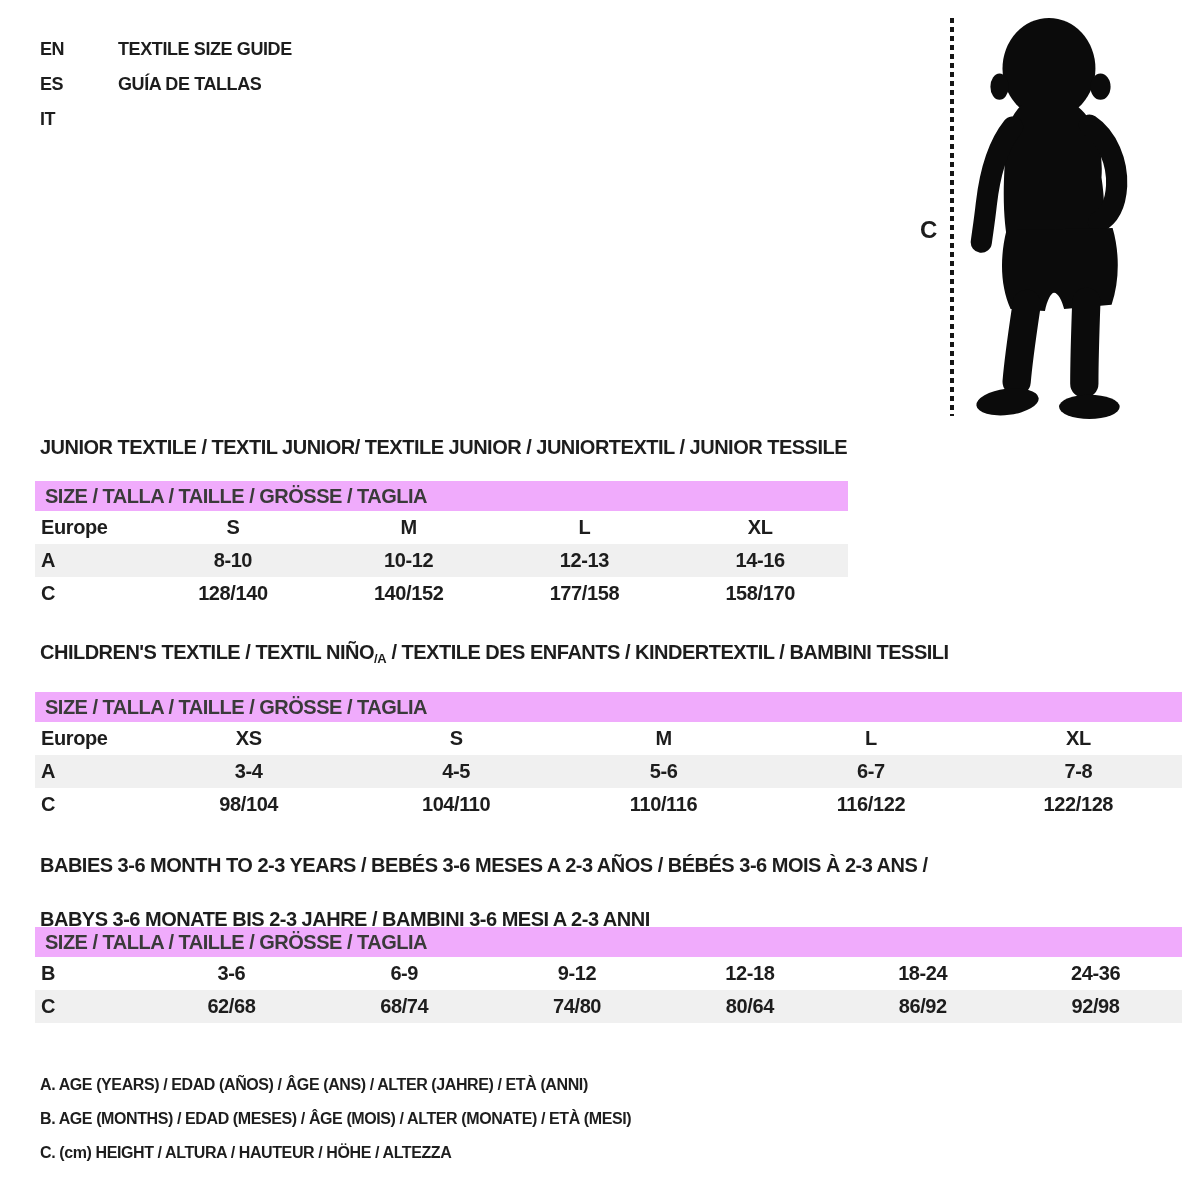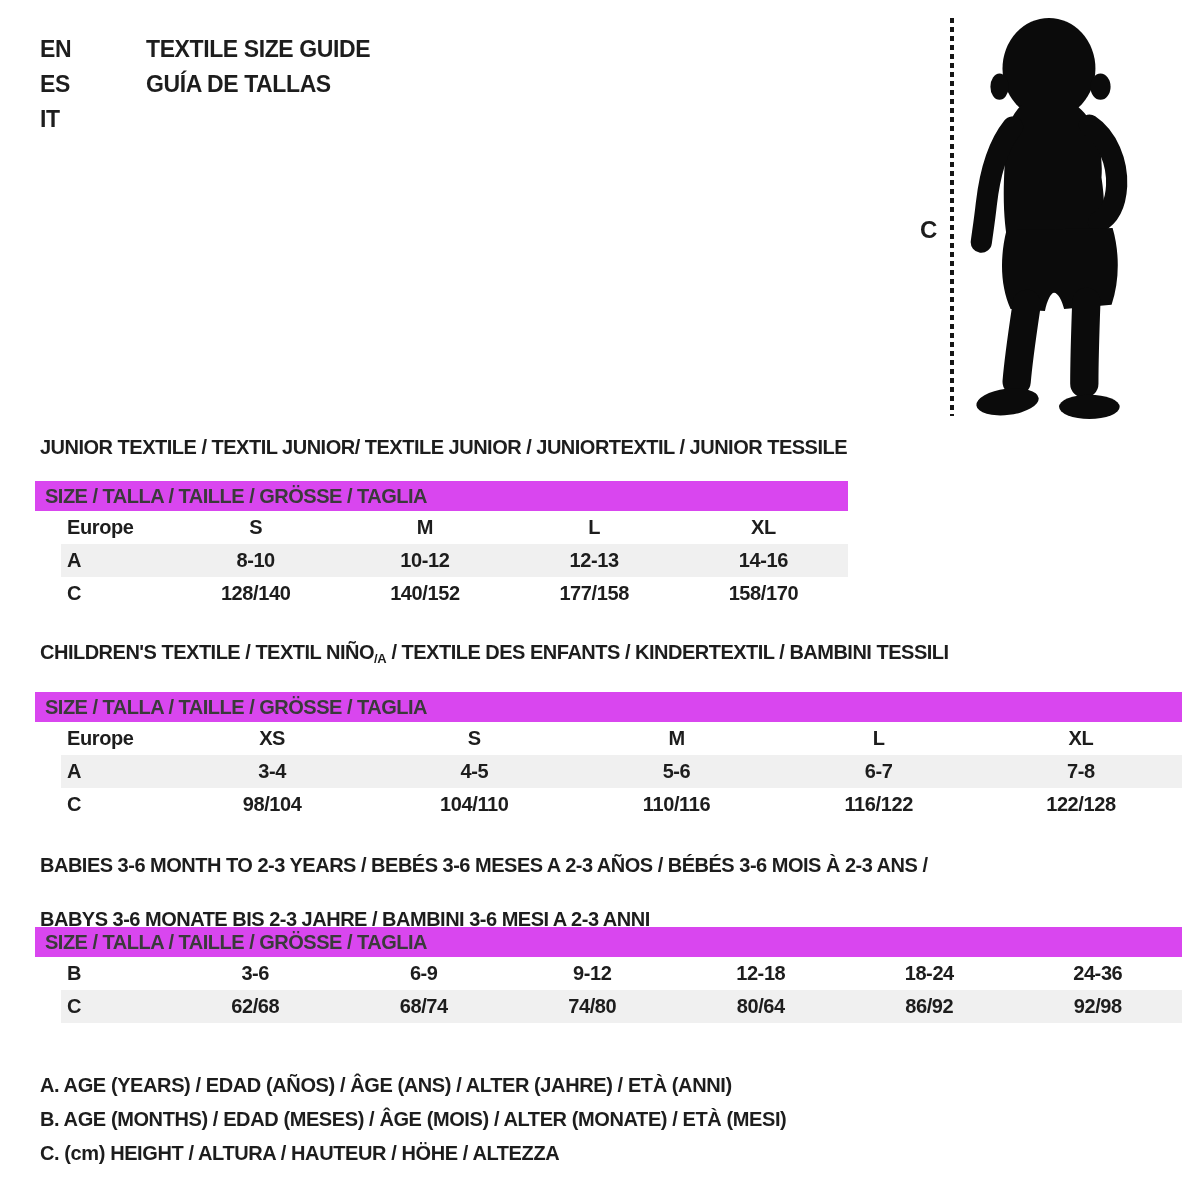--- a/index.html
+++ b/index.html
@@ -4,52 +4,52 @@
 <style>
   * { margin:0; padding:0; box-sizing:border-box; }
   html,body { background:#ffffff; }
   .page {
     position:relative; width:1200px; height:1200px; background:#ffffff;
     font-family:"Liberation Sans", sans-serif; font-weight:700; color:#1d1d1d;
     overflow:hidden;
   }
   
   .lang { position:absolute; left:40px; top:32px; }
-  .lang-row { display:flex; height:35px; align-items:center; font-size:23px; letter-spacing:-0.4px;gap:28px; }
+  .lang-row { display:flex; height:35px; align-items:center; font-size:18px; letter-spacing:-0.4px; }
   .lang-code { width:78px; }
   .lang-label { white-space:nowrap; }
 
   
   .measure-line {
     position:absolute; left:950px; top:18px; width:4px; height:398px;
     background:repeating-linear-gradient(to bottom,#151515 0 5px, transparent 5px 9px);
   }
   .figure-label { position:absolute; left:920px; top:216px; font-size:24px; }
   .toddler-svg { position:absolute; left:966px; top:16px; width:172px; height:404px; }
 
   
   .section-title { position:absolute; left:40px; height:22px; line-height:22px; font-size:20px; letter-spacing:-0.5px; white-space:nowrap; }
   .title-sub { font-size:13px; vertical-align:-4px; letter-spacing:-0.3px; }
 
   
   .size-table { position:absolute; left:35px; }
   .size-table.narrow { width:813px; }
   .size-table.wide   { width:1147px; }
   .t-header {
-    height:30px; line-height:30px; background:#d946ef; color:#3a3a3a;
+    height:30px; line-height:30px; background:#f0abfc; color:#3a3a3a;
     font-size:20px; letter-spacing:-0.5px; padding-left:10px; white-space:nowrap;
   }
-  .t-row { display:flex; height:33px; align-items:center; font-size:20px; letter-spacing:-0.4px;margin-left:26px; }
+  .t-row { display:flex; height:33px; align-items:center; font-size:20px; letter-spacing:-0.4px; }
   .t-row.alt { background:#f0f0f0; }
   .t-row .lbl { width:110px; padding-left:6px; }
   .t-row .val { flex:1; text-align:center; }
 
   
   .notes { position:absolute; left:40px; top:1068px; }
-  .note-line { height:34px; line-height:34px; font-size:20px; letter-spacing:-0.4px; white-space:nowrap; }
+  .note-line { height:34px; line-height:34px; font-size:16px; letter-spacing:-0.4px; white-space:nowrap; }
 </style>
 </head>
 <body>
 
 <div class="page">
 
   <div class="lang">
     <div class="lang-row">
       <span class="lang-code">EN</span>
       <span class="lang-label">TEXTILE SIZE GUIDE</span>

